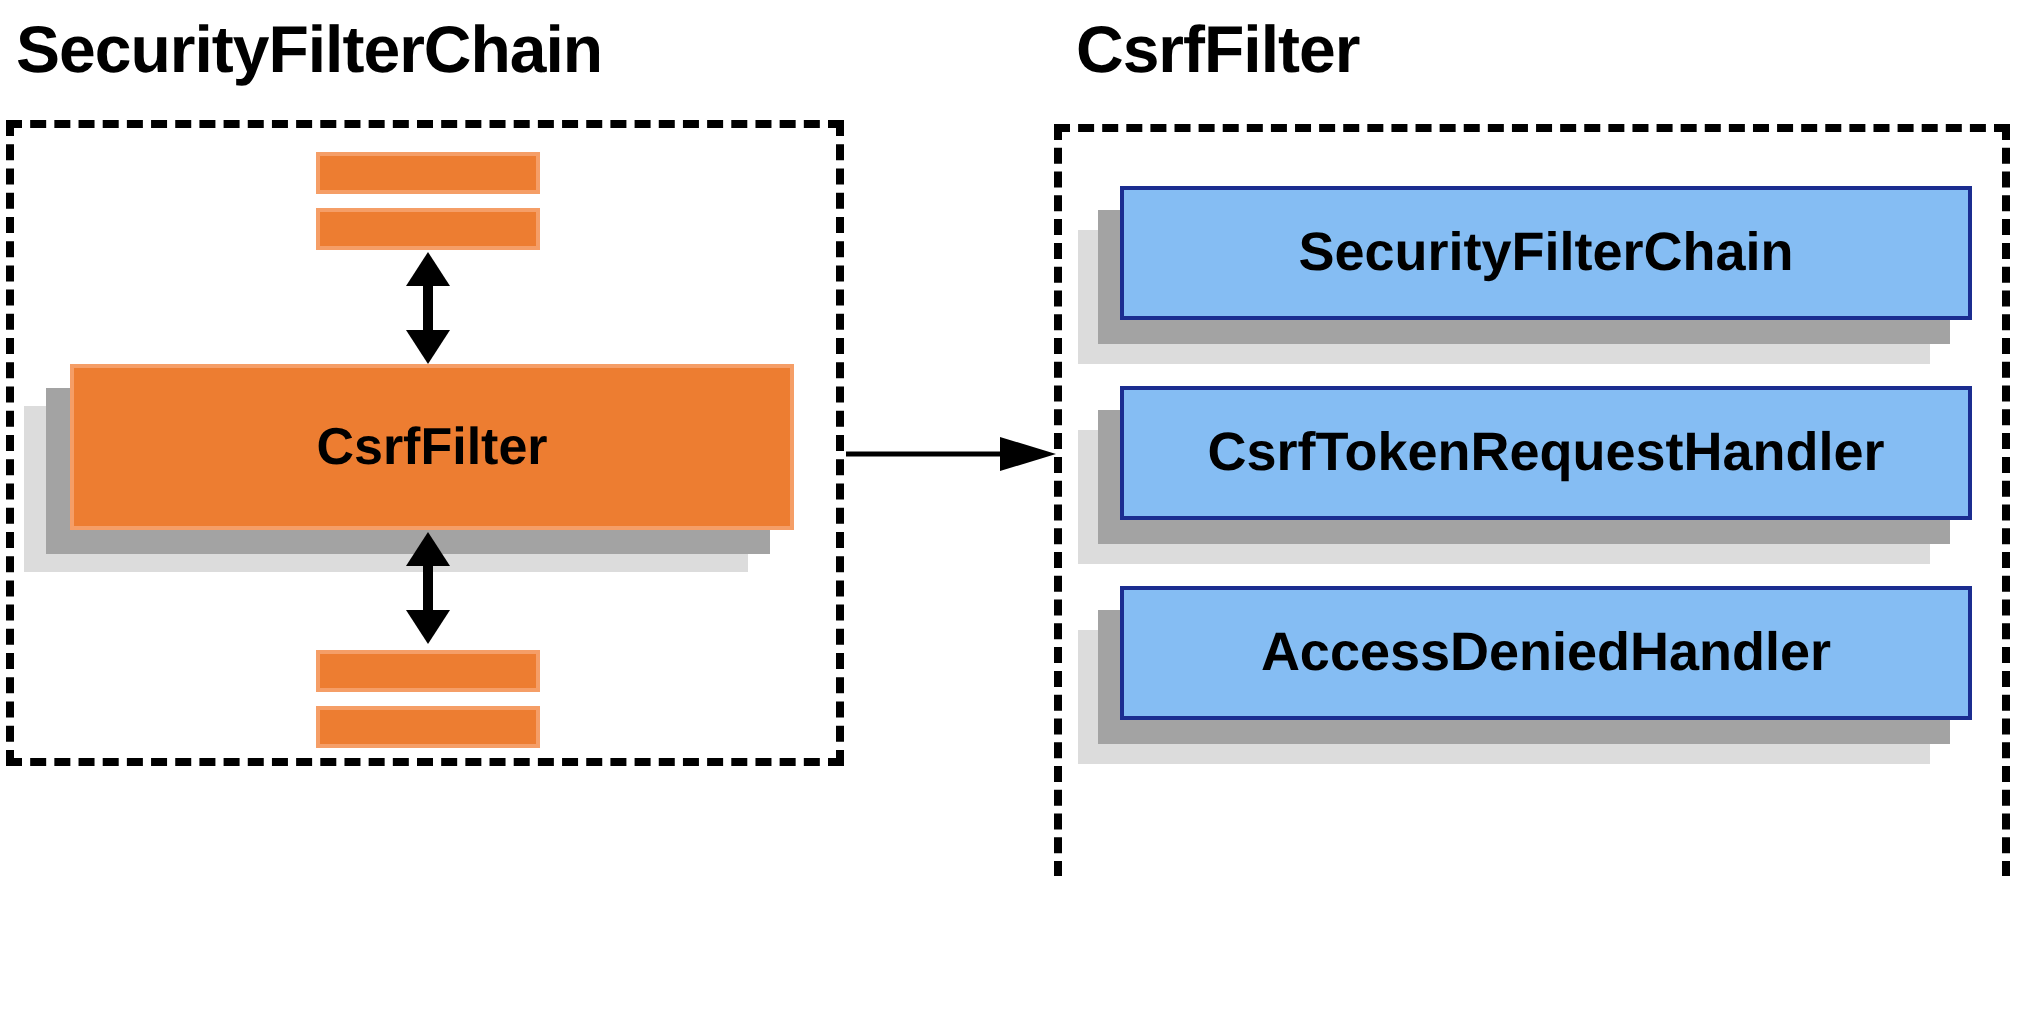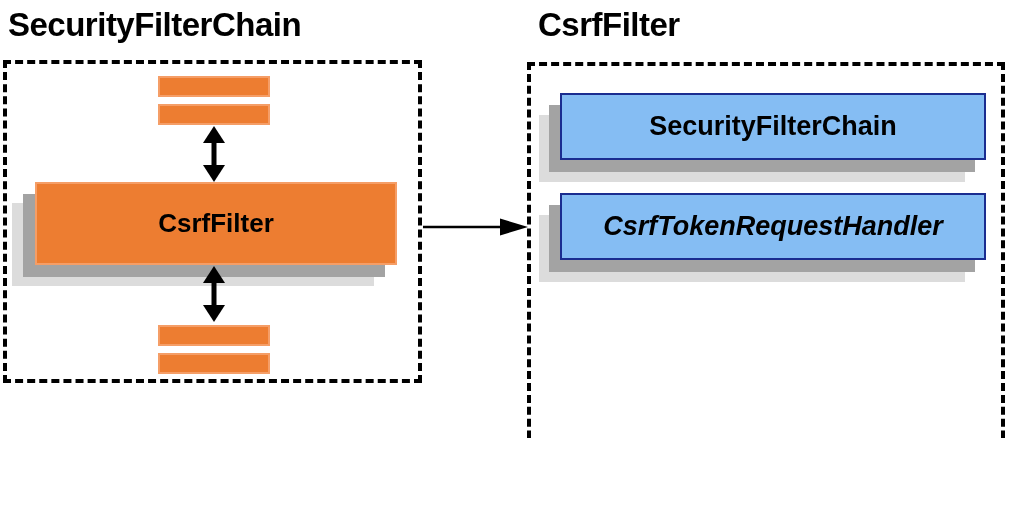--- a/index.html
+++ b/index.html
@@ -38,21 +38,21 @@
     display:flex; align-items:center; justify-content:center;
   }
   .node-label{ font-size:26px; font-weight:bold; color:var(--text); white-space:nowrap; }
 
   .component{
     position:absolute; left:560px; width:426px; height:67px;
     background:var(--blue-fill); border:2px solid var(--blue-border); box-sizing:border-box;
     box-shadow:-11px 12px 0 var(--shadow-dark), -21px 22px 0 var(--shadow-light);
     display:flex; align-items:center; justify-content:center;
   }
-  #component-1{ top:93px; } #component-2{ top:193px;font-style:italic; }
+  #component-1{ top:93px; } #component-2{ top:193px; }
   #component-3{ top:293px; } #component-4{ top:393px; }
   .component .node-label{ font-size:27px; }
 
   .arrow-svg{ position:absolute; display:block; }
   #varrow-1{ left:196px; top:126px; }
   #varrow-2{ left:196px; top:266px; }
   #harrow{ left:423px; top:217px; }
 </style>
 </head>
 <body>
@@ -92,14 +92,17 @@
   </svg>
 
   <div class="group-box" id="right-group"></div>
 
   <div class="component" id="component-1">
     <span class="node-label">SecurityFilterChain</span>
   </div>
   <div class="component" id="component-2">
     <span class="node-label">CsrfTokenRequestHandler</span>
   </div>
+  <div class="component" id="component-3">
+    <span class="node-label">AccessDeniedHandler</span>
+  </div>
 
 </div>
 
 </body></html>

